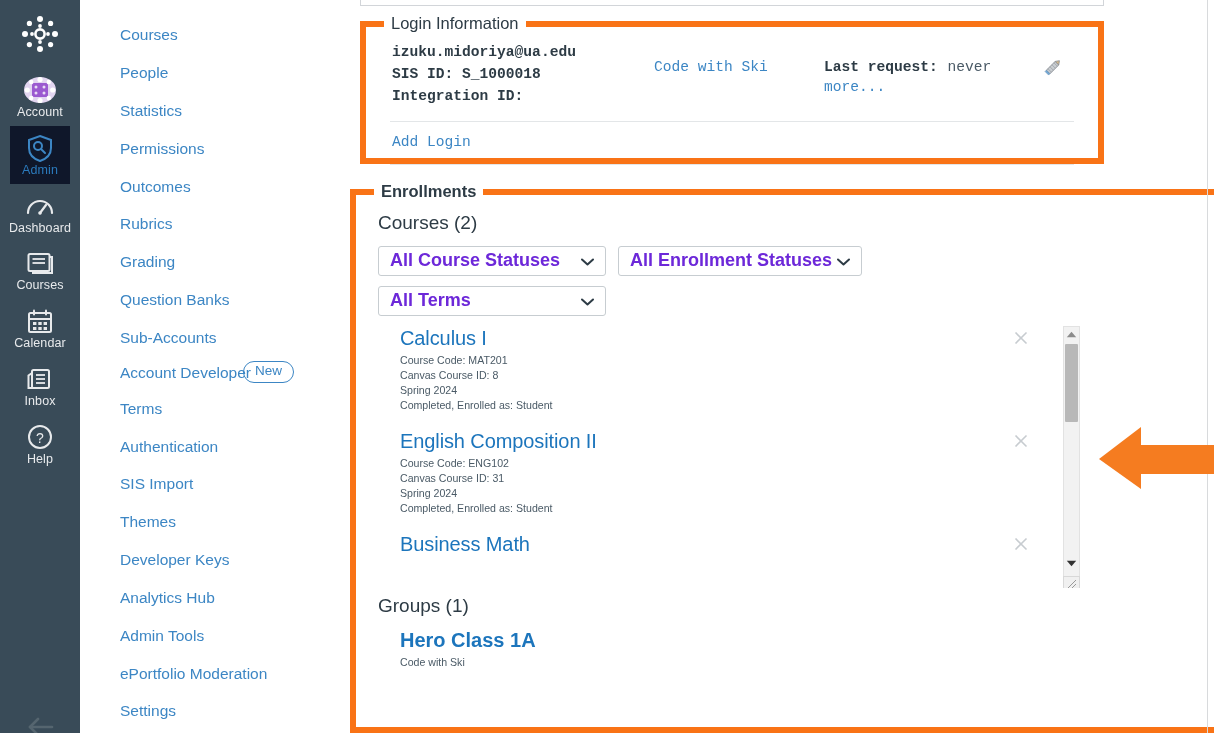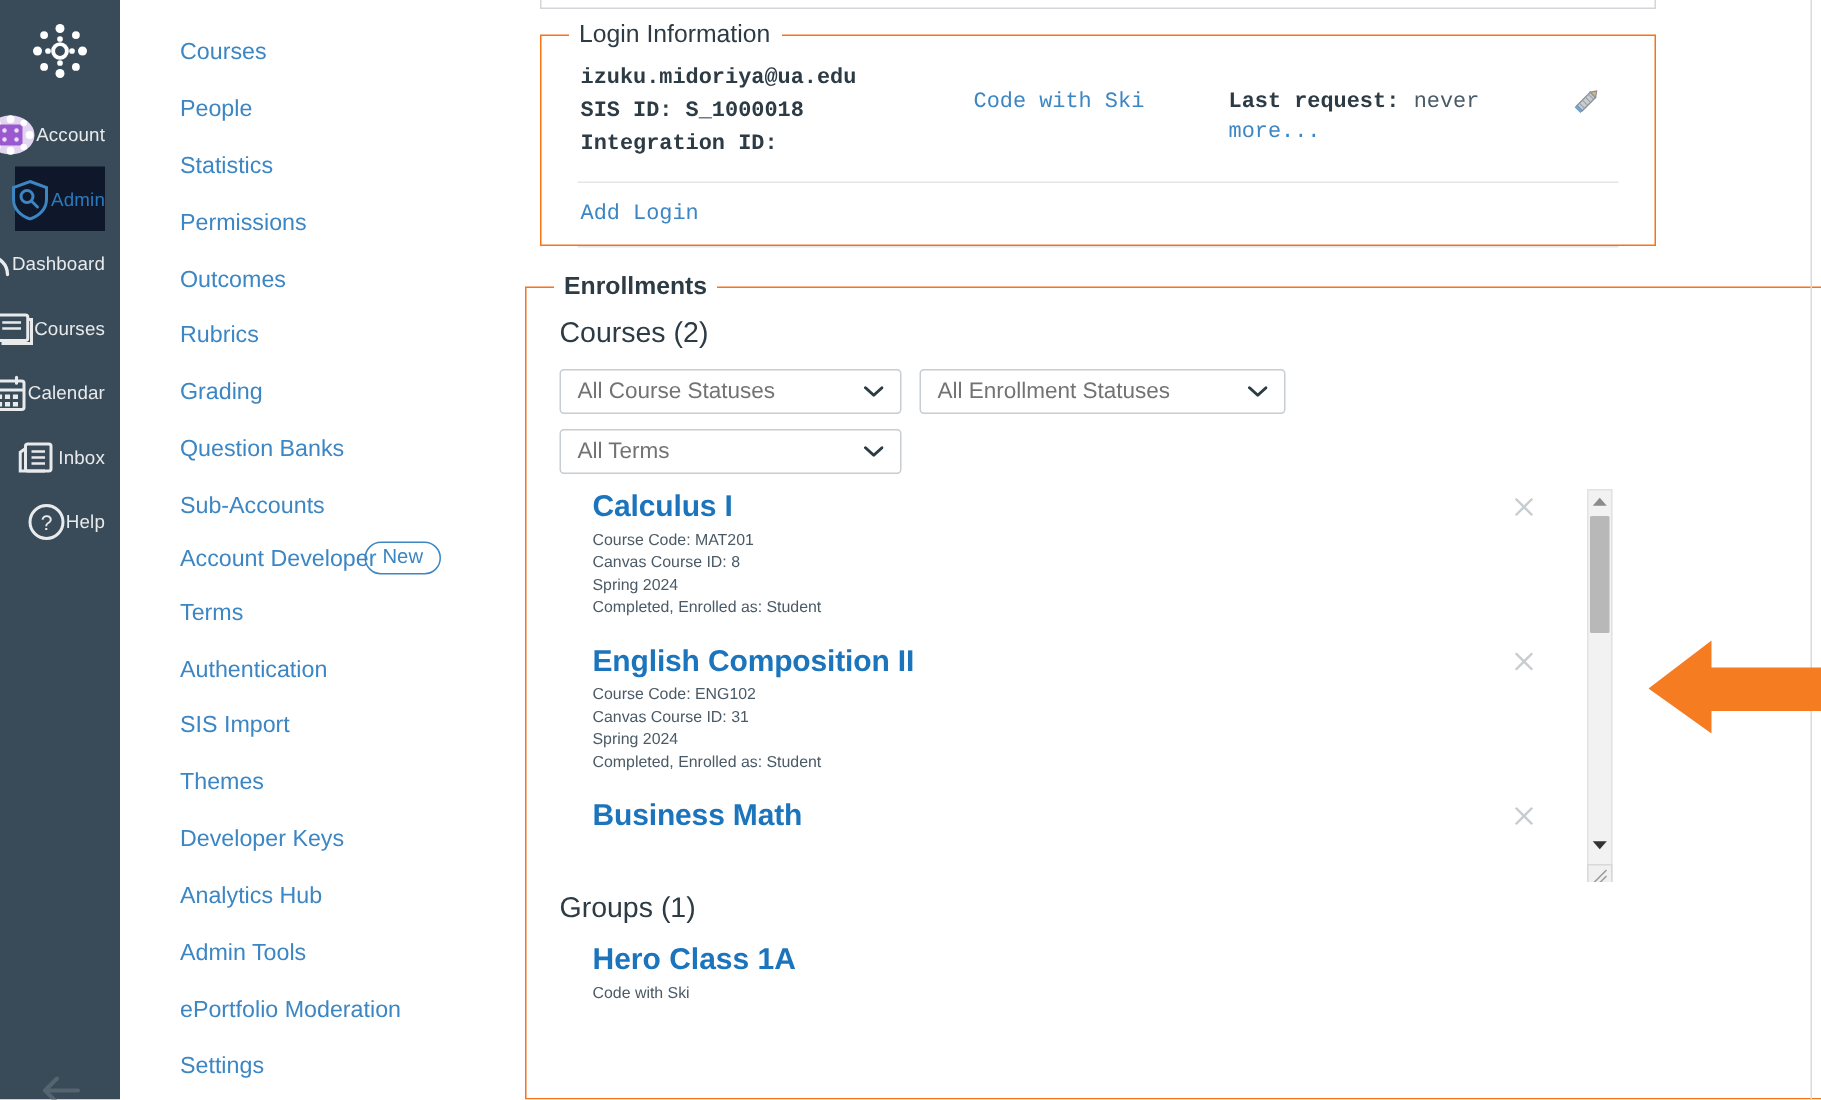--- a/index.html
+++ b/index.html
@@ -10,22 +10,22 @@
   }
   .screen{position:relative;width:1214px;height:733px;}
 
   
   .globalnav{
     position:absolute;left:0;top:0;width:80px;height:733px;
     background:#394B58;display:flex;flex-direction:column;align-items:center;
   }
   .gn-logo{margin-top:6px;width:56px;height:56px;display:flex;align-items:center;justify-content:center;}
   .gn-item{
-    width:60px;padding:7px 0 6px;display:flex;flex-direction:row;
-    align-items:center;justify-content:flex-end;text-decoration:none;
+    width:60px;padding:7px 0 6px;display:flex;flex-direction:column;
+    align-items:center;justify-content:flex-start;text-decoration:none;
   }
   .gn-item .gn-ico{display:flex;align-items:center;justify-content:center;height:30px;}
   .gn-label{
     font-size:12.5px;color:#E8EAEC;margin-top:1px;letter-spacing:.1px;line-height:1.1;
   }
   .gn-item.active{background:#0f172a;}
   .gn-item.active .gn-label{color:#2B7ABC;}
   .gn-collapse{position:absolute;left:0;bottom:-8px;width:80px;display:flex;justify-content:center;}
 
   
@@ -46,21 +46,21 @@
 
   
   .content{position:absolute;left:346px;top:0;width:868px;height:733px;background:#fff;}
 
   .panel-stub{
     position:absolute;left:14px;top:-30px;width:744px;height:36px;
     border:1px solid #D2D5D9;background:#fff;box-sizing:border-box;
   }
 
   fieldset.card{
-    position:absolute;margin:0;border:1px solid #f97316;background:#fff;
+    position:absolute;margin:0;border:6px solid #f97316;background:#fff;
     box-sizing:border-box;padding:0;
   }
   fieldset.card > legend{
     font-size:16.5px;color:#2D3B45;padding:0 7px;margin-left:18px;font-weight:400;
   }
   fieldset.card.login{left:14px;top:14px;width:744px;height:150px;}
   fieldset.card.login > legend{font-weight:400;}
   fieldset.card.enroll{left:4px;top:182px;width:880px;height:551px;}
   fieldset.card.enroll > legend{font-weight:bold;}
 
@@ -82,31 +82,31 @@
   
   .enroll-body{padding:10px 0 0 22px;}
   .section-title{font-size:19px;color:#2D3B45;line-height:1.3;margin:0 0 10px 0;}
   .filters{display:flex;gap:12px;margin-bottom:10px;}
   .sel{
     position:relative;height:30px;border:1px solid #C7CDD1;border-radius:3px;
     background:#fff;display:flex;align-items:center;box-sizing:border-box;
   }
   .sel.w1{width:228px;}
   .sel.w2{width:244px;}
-  .sel-text{font-size:15px;color:#737373;padding-left:11px;}
+  .sel-text{font-size:18px;color:#6d28d9;padding-left:11px;font-weight:bold;}
   .chev{position:absolute;right:11px;top:50%;transform:translateY(-50%);}
 
   .scrollbox{
     position:relative;width:718px;height:262px;margin-top:4px;overflow:hidden;
   }
   .scroll-inner{position:absolute;left:0;top:0;width:700px;}
   .course{position:relative;padding:0 0 16px 22px;}
   .course:last-child{padding-bottom:0;}
   .course-name{
-    font-size:20px;color:#1C75BC;font-weight:bold;text-decoration:none;
+    font-size:20px;color:#1C75BC;font-weight:normal;text-decoration:none;
     display:inline-block;line-height:1.2;letter-spacing:-.1px;
   }
   .course-meta{font-size:10.6px;color:#4A5A66;line-height:1.42;padding-top:3px;}
   .course-x{
     position:absolute;right:50px;top:5px;width:14px;height:14px;color:#C7CCD0;
   }
 
   .sbar{position:absolute;right:16px;top:0;width:17px;height:262px;background:#F2F2F2;border:1px solid #E2E2E2;box-sizing:border-box;}
   .sbar-btn{height:15px;display:flex;align-items:center;justify-content:center;}
   .sbar-thumb{position:absolute;left:1px;top:17px;width:13px;height:78px;background:#B8B8B8;border-radius:1px;}

